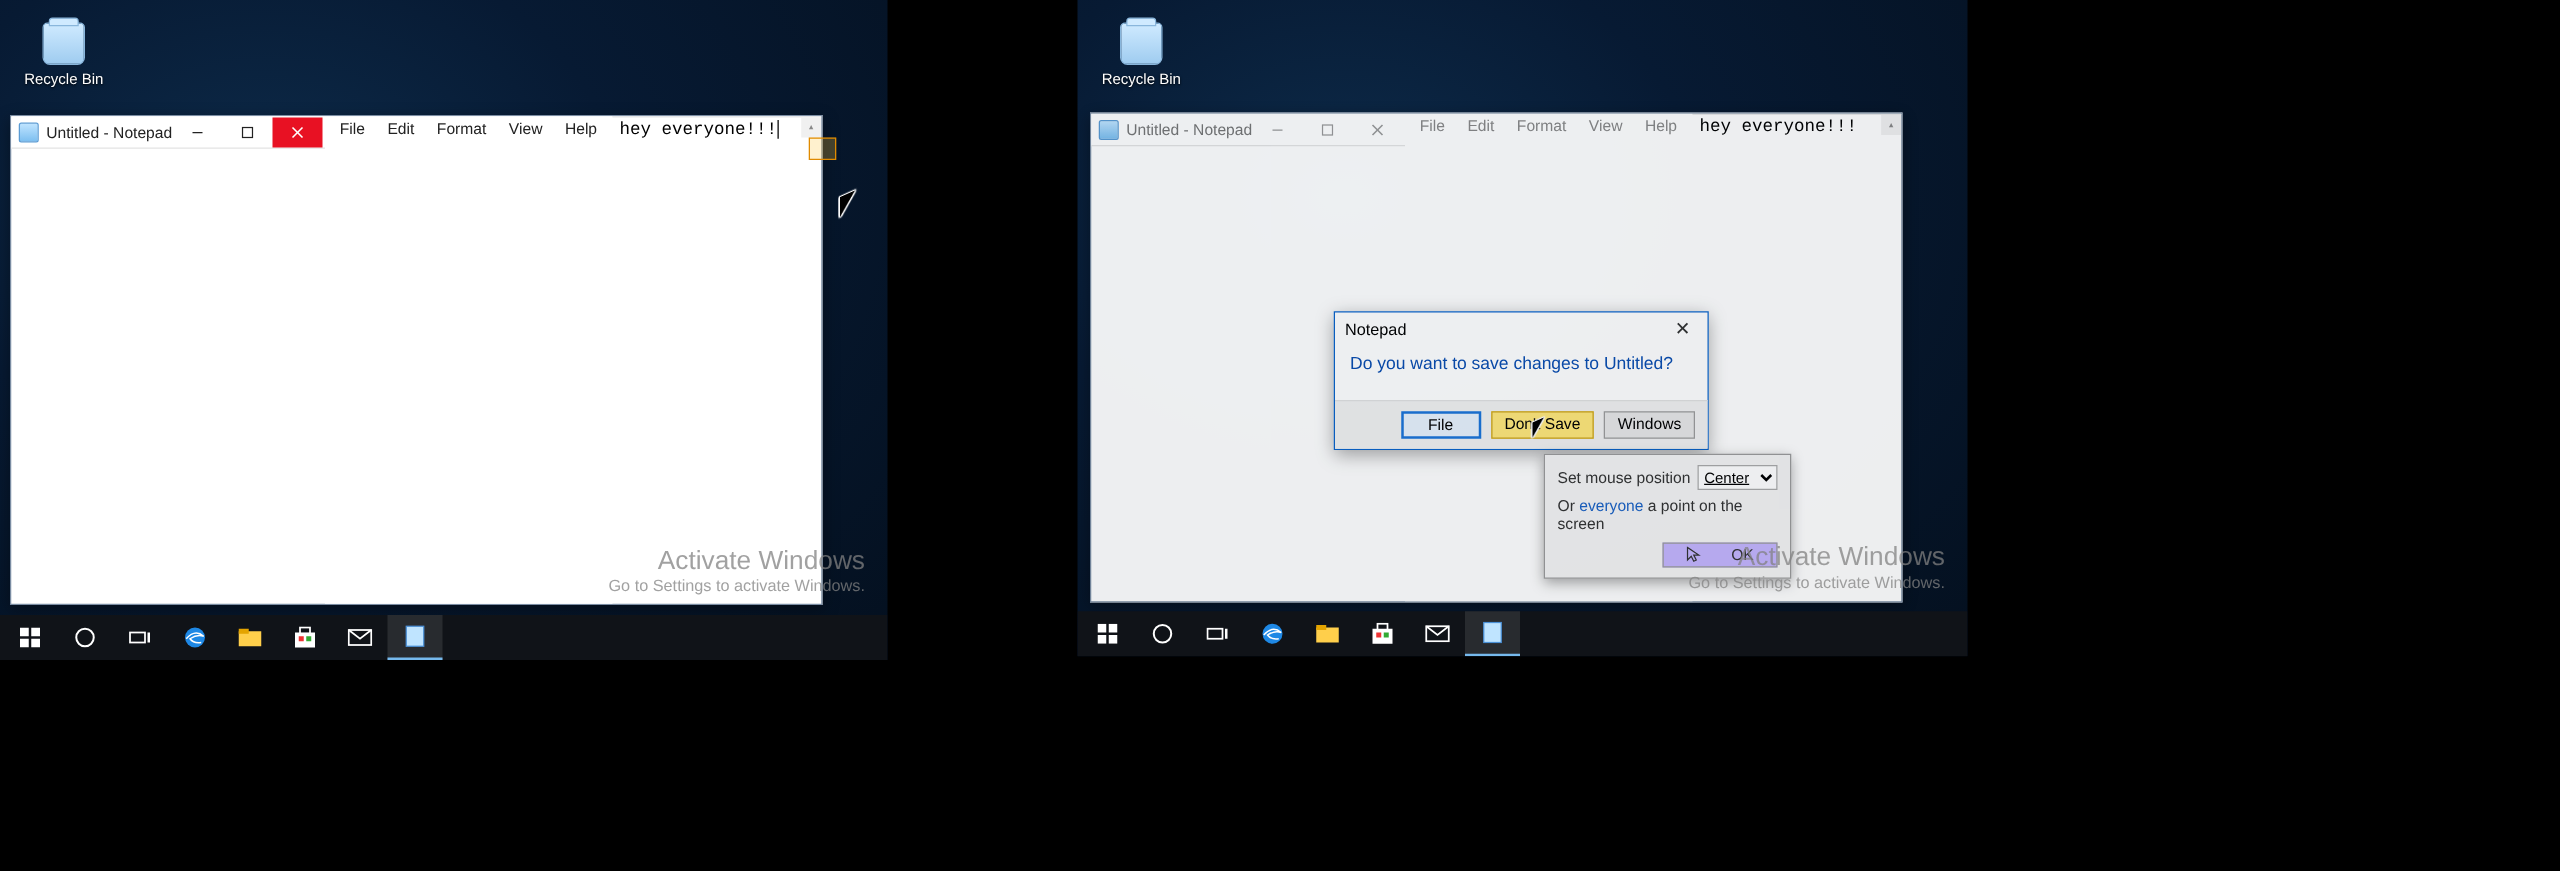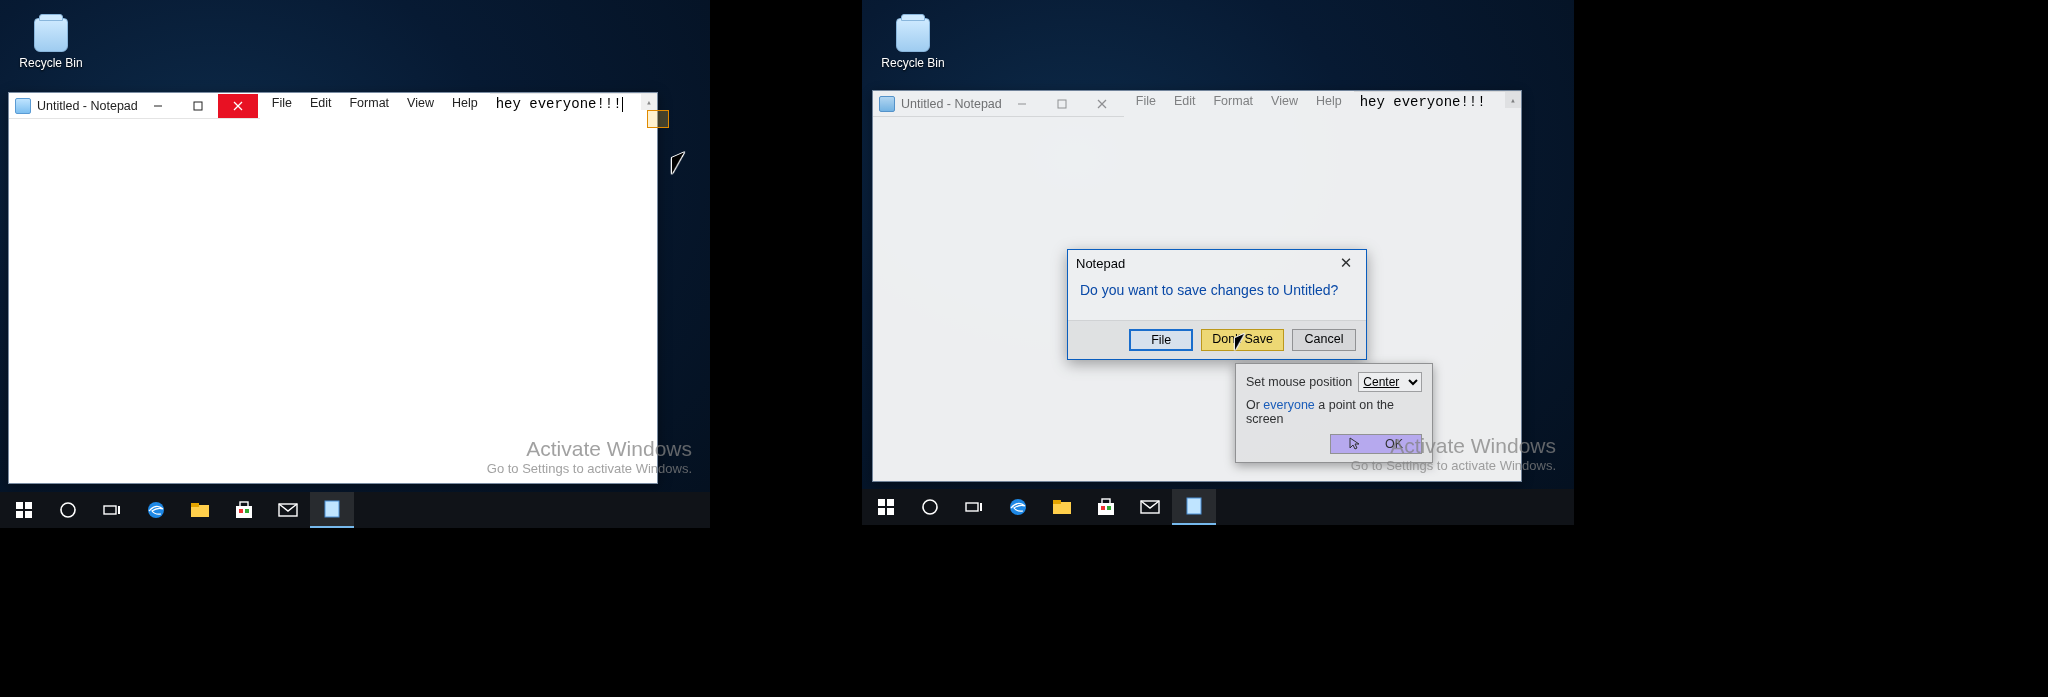--- a/index.html
+++ b/index.html
@@ -394,21 +394,21 @@
     <div class="dialog">
       <div class="dtitle">
         <span>Notepad</span>
         <span class="spacer"></span>
         <span class="dx">✕</span>
       </div>
       <div class="dmsg">Do you want to save changes to Untitled?</div>
       <div class="dbtns">
         <div class="dbtn save-b">File</div>
         <div class="dbtn dont">Don't Save</div>
-        <div class="dbtn">Cancel</div>
+        <div class="dbtn">Windows</div>
       </div>
     </div>
 
     <div class="popover">
       <div class="row1">
         <span>Set mouse position</span>
         <select>
           <option>Center</option>
         </select>
       </div>

